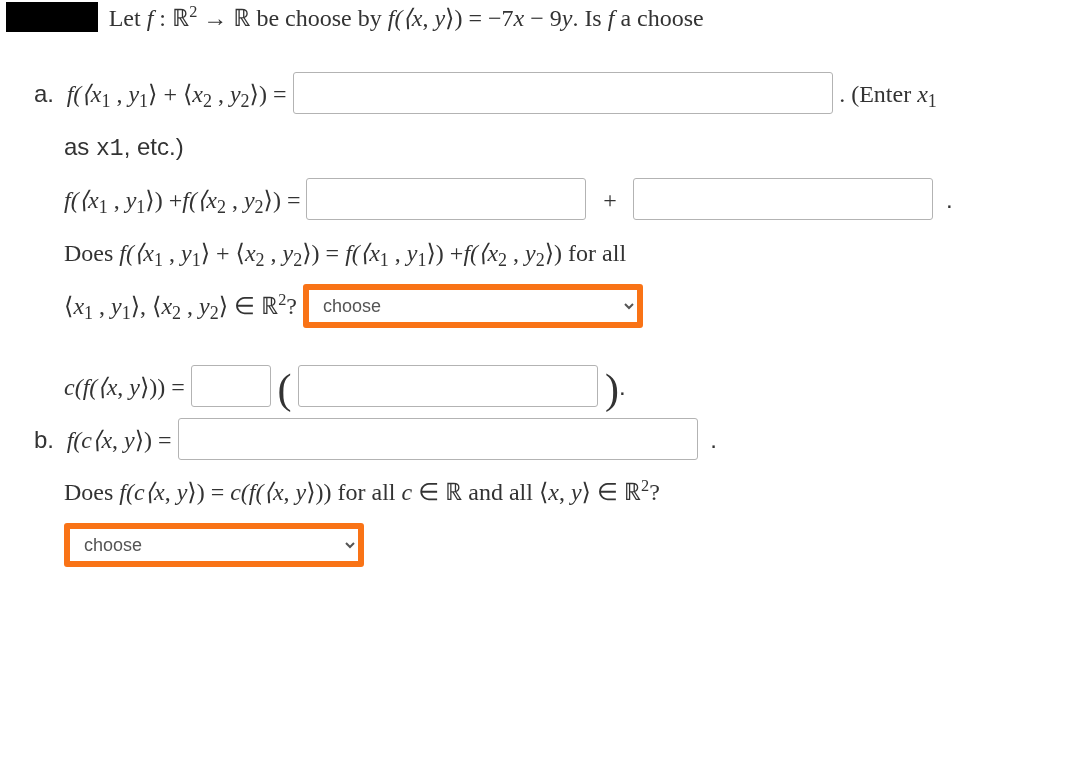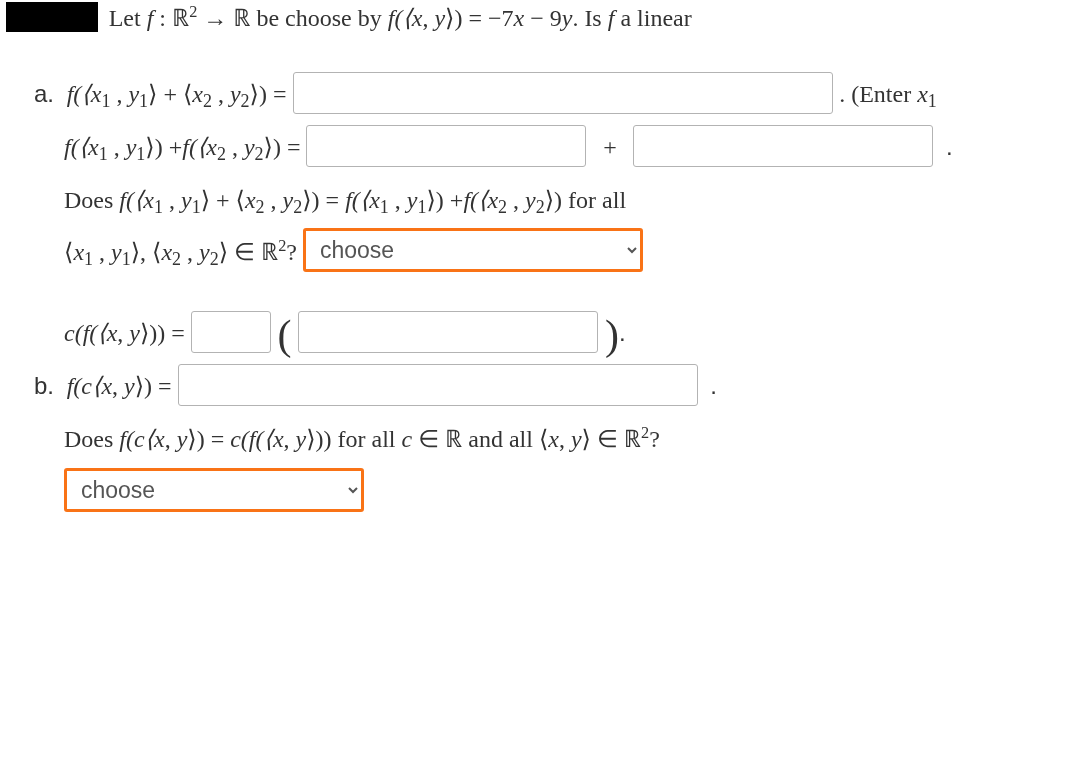--- a/index.html
+++ b/index.html
@@ -44,23 +44,23 @@
     padding: 4px 8px;
     vertical-align: 2px;
     background: #fff;
   }
   .w-540 { width: 540px; }
   .w-280 { width: 280px; }
   .w-300 { width: 300px; }
   .w-520 { width: 520px; }
   .w-80  { width: 80px; }
   select.dropdown {
-    font-size: 23px;
+    font-size: 18px;
     height: 44px;
-    border: 3px solid #f97316;
+    border: 6px solid #f97316;
     border-radius: 3px;
     padding: 4px 10px 4px 10px;
     background: #fff;
     color: #555;
     vertical-align: 2px;
   }
   .w-sel-340 { width: 340px; }
   .w-sel-300 { width: 300px; }
   .w-sel-430 { width: 430px; }
   .indent { margin-left: 30px; }
@@ -74,35 +74,38 @@
 
 <div class="container">
 
   <div class="intro">
     <span class="blackbox"></span>
     <span class="math">
       <span>Let</span>
       <span class="mi">f</span><span> : </span><span class="bb">ℝ</span><span class="sup">2</span><span> → </span><span class="bb">ℝ</span>
       <span> be choose by </span>
       <span class="mi">f(⟨</span><span class="mi">x</span><span>, </span><span class="mi">y</span><span>⟩) = </span><span>−7</span><span class="mi">x</span><span> − 9</span><span class="mi">y</span><span>.</span>
-      <span> Is </span><span class="mi">f</span><span> a linear</span>
+      <span> Is </span><span class="mi">f</span><span> a choose</span>
     </span>
     <br>
   </div>
 
   <div class="part">
     <div class="row">
       <span class="part-label">a.</span>
       <span class="math">
         <span class="mi">f(⟨</span><span class="mi">x</span><span class="sub">1</span><span> , </span><span class="mi">y</span><span class="sub">1</span><span>⟩ + ⟨</span><span class="mi">x</span><span class="sub">2</span><span> , </span><span class="mi">y</span><span class="sub">2</span><span>⟩) = </span>
       </span>
       <input class="textin w-540" type="text" style="">
       <span class="math">
         <span>. (Enter </span><span class="mi">x</span><span class="sub">1</span>
       </span>
+    </div>
+    <div class="row indent">
+      <span>as </span><span class="tt">x1</span><span>, etc.)</span>
     </div>
     <div class="row indent">
       <span class="math">
         <span class="mi">f(⟨</span><span class="mi">x</span><span class="sub">1</span><span> , </span><span class="mi">y</span><span class="sub">1</span><span>⟩) +</span><span class="mi">f(⟨</span><span class="mi">x</span><span class="sub">2</span><span> , </span><span class="mi">y</span><span class="sub">2</span><span>⟩) = </span>
       </span>
       <input class="textin w-280" type="text" style="">
       <span class="plus math">+</span>
       <input class="textin w-300" type="text" style="">
       <span class="period">.</span>
     </div>

